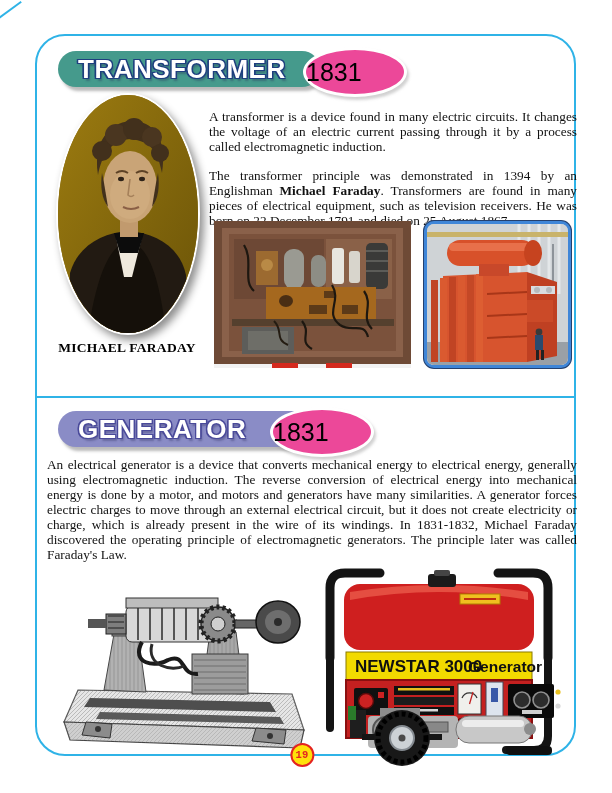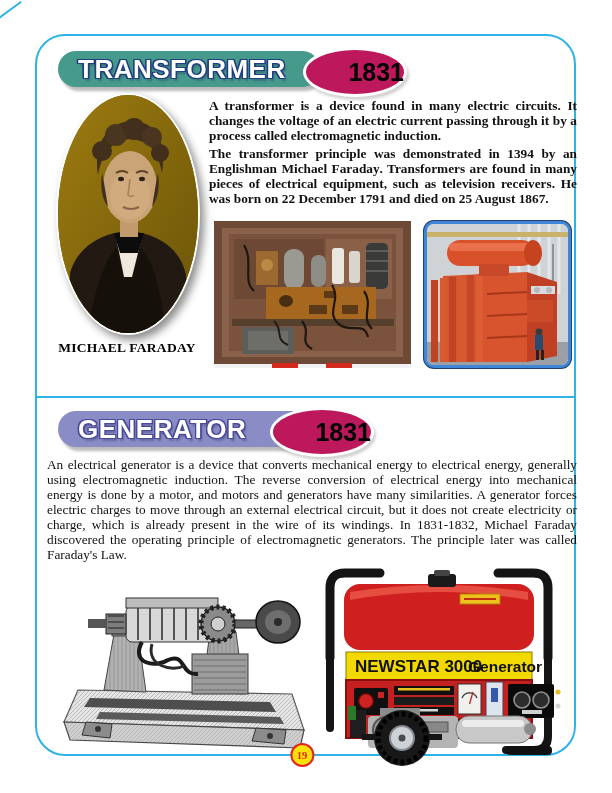--- a/index.html
+++ b/index.html
@@ -22,59 +22,59 @@
     box-shadow:3px 4px 3px rgba(120,120,120,.5);
     display:flex;align-items:center;padding-left:20px;box-sizing:border-box;
     font-family:"Liberation Sans",sans-serif;font-weight:700;font-size:26px;
     letter-spacing:.5px;color:#fff;
   }
   .pill-transformer{width:262px;background:#459a8c;
     text-shadow:-1.4px -1.4px 0 #1f3f7f,1.4px -1.4px 0 #1f3f7f,-1.4px 1.4px 0 #1f3f7f,1.4px 1.4px 0 #1f3f7f,2px 3px 2px rgba(40,40,90,.35);}
   .pill-generator{width:252px;background:#8a8cc6;
     text-shadow:-1.4px -1.4px 0 #4a4a9a,1.4px -1.4px 0 #4a4a9a,-1.4px 1.4px 0 #4a4a9a,1.4px 1.4px 0 #4a4a9a,2px 3px 2px rgba(40,40,90,.35);}
   .year-oval{
-    position:absolute;top:-4px;width:98px;height:44px;background:#be185d;
+    position:absolute;top:-4px;width:98px;height:44px;background:#ec4899;
     border:3px solid #fff;border-radius:50%;box-sizing:content-box;
-    display:flex;align-items:center;justify-content:flex-end;
-    font-family:"Liberation Sans",sans-serif;font-weight:700;font-size:25px;color:#000;
+    display:flex;align-items:center;justify-content:flex-start;
+    font-family:"Liberation Sans",sans-serif;font-weight:400;font-size:25px;color:#000;
     box-shadow:2px 3px 3px rgba(140,140,140,.4);
   }
 
   
   .portrait{
     position:absolute;left:19px;top:57px;width:140px;height:238px;
     border-radius:50%;overflow:hidden;border:2px solid #fff;
     box-shadow:4px 5px 8px rgba(0,0,0,.45);background:#8a6d0e;
   }
   .portrait-caption{
     position:absolute;left:0;top:304px;width:180px;text-align:center;
     font-weight:700;font-size:13.5px;letter-spacing:.3px;color:#000;
   }
   .t-text{position:absolute;left:172px;top:59px;width:368px;
     font-size:13.3px;line-height:14.8px;text-align:justify;}
-  .t-text p{margin:4px 0 1px 0;font-weight:bold;}
+  .t-text p{margin:15px 0 1px 0;}
   .img-chassis{position:absolute;left:177px;top:185px;width:197px;height:147px;}
   .img-redtx{
     position:absolute;left:387px;top:185px;width:147px;height:147px;
     border:3px solid #3f86d8;border-radius:10px;box-sizing:border-box;overflow:hidden;
     box-shadow:0 0 0 1px #24406e;background:#cfd3d6;
   }
 
   
   .g-text{position:absolute;left:10px;top:421px;width:530px;
     font-size:13.3px;line-height:15px;text-align:justify;}
   .img-engraving{position:absolute;left:23px;top:536px;width:250px;height:186px;}
   .img-newstar{position:absolute;left:273px;top:522px;width:258px;height:210px;text-decoration:underline;}
 
   
   .page-badge{
     position:absolute;left:50%;bottom:-13px;transform:translateX(-65%);
     width:20px;height:20px;border-radius:50%;background:#ffe10a;border:2px solid #e42320;
     display:flex;align-items:center;justify-content:center;
-    font-family:Liberation Serif, serif;font-weight:700;font-size:10.5px;color:#e42320;
+    font-family:Liberation Mono, monospace;font-weight:700;font-size:10.5px;color:#e42320;
     z-index:5;
   }
 </style>
 </head>
 <body>
 
 <div class="page">
   <div class="corner-flick"></div>
 
   <div class="frame">

